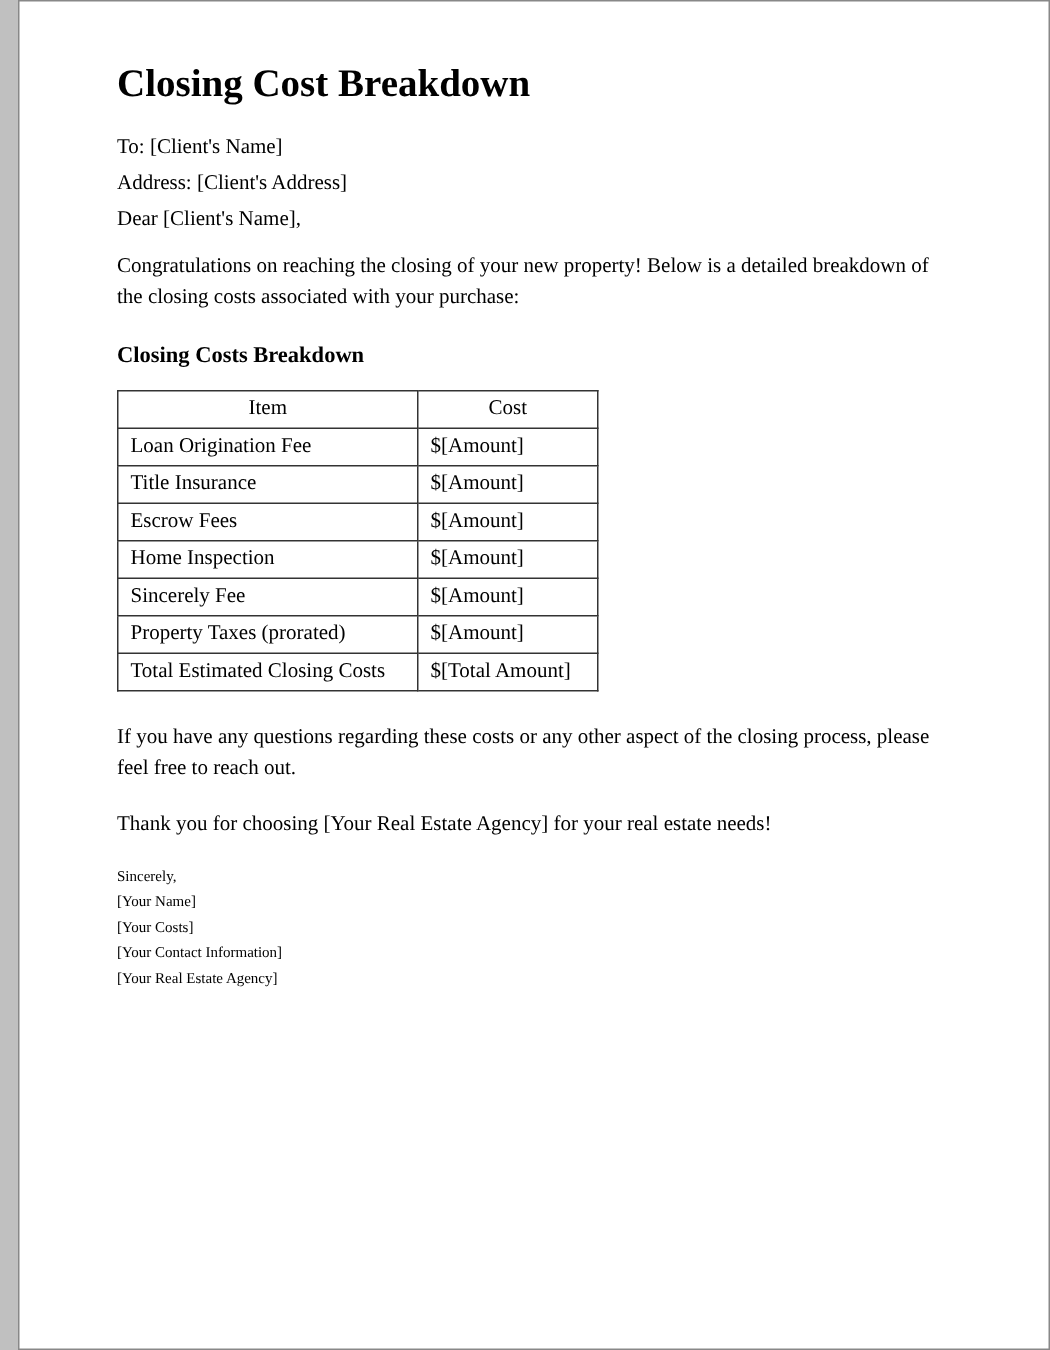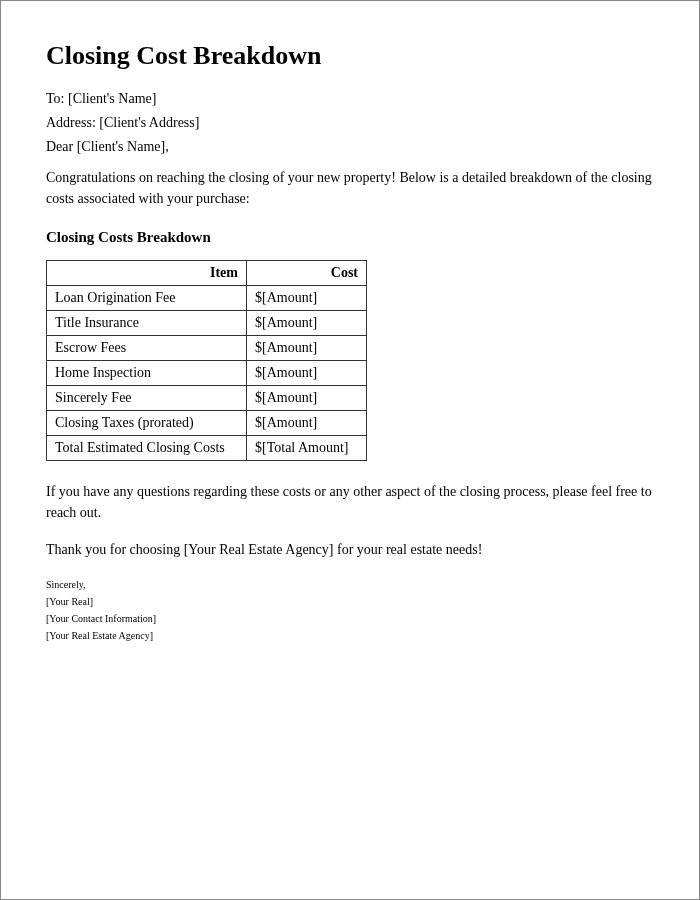--- a/index.html
+++ b/index.html
@@ -15,22 +15,23 @@
       align-items: center;
       min-height: 100vh;
       font-family: 'Times New Roman', Times, serif;
     }
 
     .page-container {
       width: 700px;
       min-height: 900px;
       background: #ffffff;
       border: 1px solid #888;
-      padding: 40px 45px;
+      padding: 40px 65px;
       position: relative;
+      margin-left: 12px;
     }
 
     .main-title {
       font-size: 26px;
       font-weight: bold;
       margin-bottom: 20px;
       font-family: 'Times New Roman', Times, serif;
     }
 
     .meta-line {
@@ -66,22 +67,22 @@
       font-family: 'Times New Roman', Times, serif;
     }
 
     .cost-table th,
     .cost-table td {
       border: 1px solid #333;
       padding: 4px 8px;
     }
 
     .cost-table th {
-      font-weight: bold;
-      text-align: right;
+      font-weight: normal;
+      text-align: center;
       background: #ffffff;
     }
 
     .cost-table td:first-child {
       width: 200px;
     }
 
     .cost-table td:last-child {
       width: 120px;
     }
@@ -136,34 +137,35 @@
         </tr>
         <tr>
           <td>Home Inspection</td>
           <td>$[Amount]</td>
         </tr>
         <tr>
           <td>Sincerely Fee</td>
           <td>$[Amount]</td>
         </tr>
         <tr>
-          <td>Closing Taxes (prorated)</td>
+          <td>Property Taxes (prorated)</td>
           <td>$[Amount]</td>
         </tr>
         <tr>
           <td>Total Estimated Closing Costs</td>
           <td>$[Total Amount]</td>
         </tr>
       </tbody>
   </table>
 
   <p class="footer-paragraph">If you have any questions regarding these costs or any other aspect of the closing process, please feel free to reach out.</p>
 
   <p class="footer-paragraph">Thank you for choosing [Your Real Estate Agency] for your real estate needs!</p>
 
   <div class="signature-block">
     <div>Sincerely,</div>
-    <div>[Your Real]</div>
+    <div>[Your Name]</div>
+    <div>[Your Costs]</div>
     <div>[Your Contact Information]</div>
     <div>[Your Real Estate Agency]</div>
   </div>
 
 </div>
 
 </body></html>

